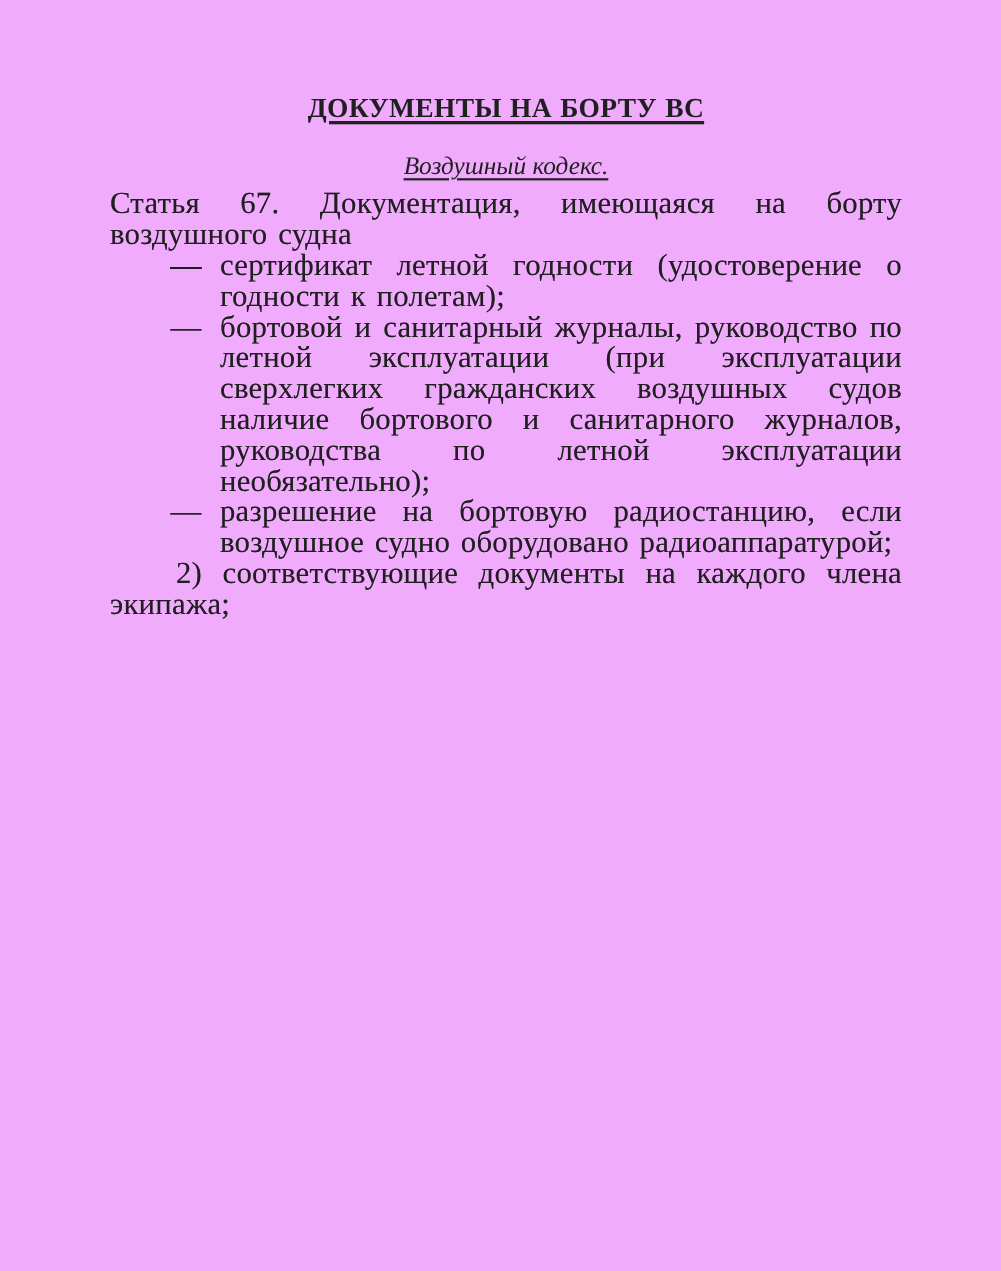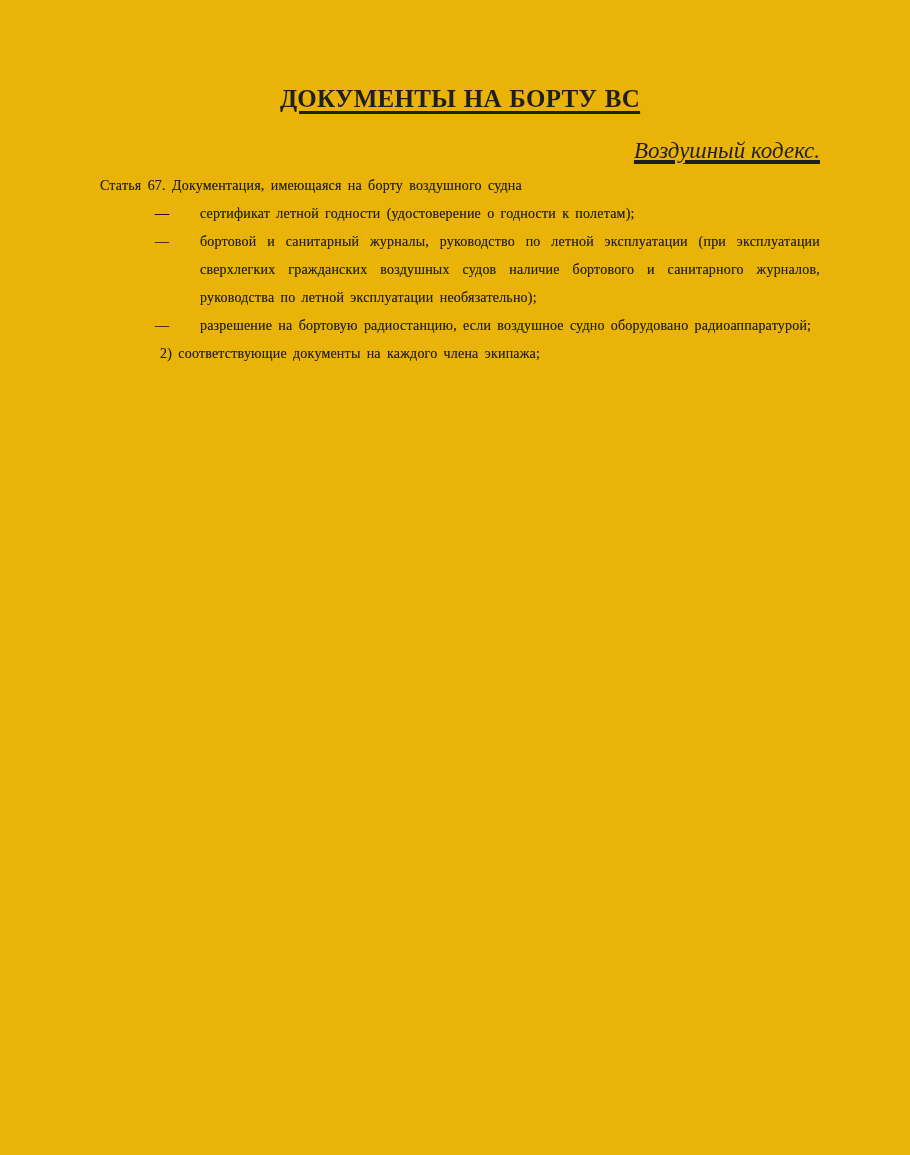--- a/index.html
+++ b/index.html
@@ -4,21 +4,21 @@
 <style>
   html, body {
     margin: 0;
     padding: 0;
     background: #ffffff;
   }
   .page {
     position: relative;
     width: 910px;
     height: 1155px;
-    background: #eab308;
+    background: #f0abfc;
     color: #1f1f1f;
     font-family: "Liberation Serif", "DejaVu Serif", serif;
     overflow: hidden;
     box-sizing: border-box;
   }
   .content {
     box-sizing: border-box;
     padding: 84px 90px 0 100px; 
   }
   .doc-title {
@@ -30,34 +30,33 @@
     word-spacing: 1px;
     line-height: 30px;
   }
   .doc-title .underlined {
     text-decoration: underline;
     text-decoration-thickness: 2.5px;
     text-underline-offset: 4px;
   }
   .doc-subtitle {
     margin: 0 0 6px 0;
-    text-align: right;
+    text-align: center;
     font-size: 23px;
     font-weight: 400;
     font-style: italic;
     line-height: 30px;
-    text-decoration: underline;
   }
   .doc-subtitle .underlined {
     text-decoration: underline;
     text-decoration-thickness: 1.5px;
     text-underline-offset: 4px;
   }
   .body-text {
-    font-size: 14px;
+    font-size: 28px;
     line-height: 28px;
     word-spacing: 2.5px;
     letter-spacing: 0.2px;
     text-shadow: 0 0 0.5px rgba(0,0,0,0.45); 
   }
   .body-text p {
     margin: 0;
     text-align: justify;
   }
   p.indent {

